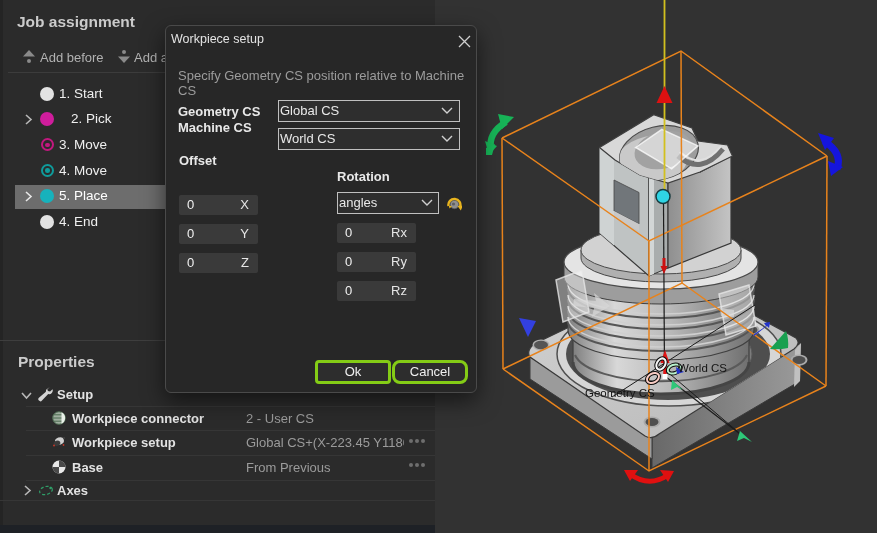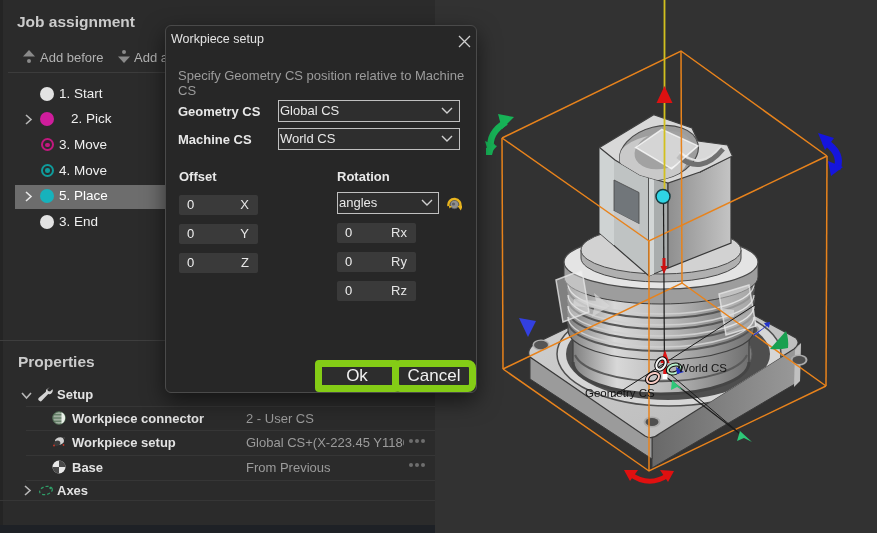--- a/index.html
+++ b/index.html
@@ -20,22 +20,22 @@
   #dlg{left:165px;top:25px;width:310px;height:366px;background:#272727;
        border:1px solid #4a4a4a;border-radius:6px;
        box-shadow:0 8px 22px rgba(0,0,0,0.55);}
   .dlbl{font-size:13px;font-weight:bold;color:#e8e8e8;}
   .dsel{background:#2e2e2e;border:1px solid #c0c0c0;color:#e9e9e9;
         font-size:13px;line-height:20px;padding-left:1px;}
   .dinp{background:#3a3a3a;border-radius:2px;color:#f0f0f0;font-size:13px;
         height:20px;line-height:20px;}
   .dinp .fl{position:absolute;left:8px;top:0;}
   .dinp .fr{position:absolute;right:9px;top:0;color:#e6e6e6;}
-  .dbtn{background:#2d2d2d;border:7px solid #84cc16;border-radius:4px;
-        color:#f0f0f0;font-size:17px;text-align:center;line-height:18px;}
+  .dbtn{background:#2d2d2d;border:3px solid #84cc16;border-radius:4px;
+        color:#f0f0f0;font-size:13px;text-align:center;line-height:18px;}
 </style>
 </head>
 <body>
 <div id="app">
 
   <svg class="abs" style="left:435px;top:0" width="442" height="533" viewBox="435 0 442 533">
     <rect x="435" y="0" width="442" height="533" fill="#323232"></rect>
     <g id="scene">
       <defs>
         <linearGradient id="cyl" x1="0" y1="0" x2="1" y2="0">
@@ -251,21 +251,21 @@
     <div class="abs treerow" style="left:59px;top:131.9px;text-align:right;">3. Move</div>
 
     <div class="abs ring" style="left:40.6px;top:163.7px;border:2.4px solid #0f9b9b;"></div>
     <div class="abs" style="left:45.25px;top:168.35px;width:4.5px;height:4.5px;border-radius:50%;background:#0f9b9b"></div>
     <div class="abs treerow" style="left:59px;top:157.6px;">4. Move</div>
 
     <div class="abs dot" style="left:40px;top:189.3px;background:#17b2bc"></div>
     <div class="abs treerow" style="left:59px;top:183.3px;color:#fff">5. Place</div>
 
     <div class="abs dot" style="left:40px;top:215px;background:#e2e2e2"></div>
-    <div class="abs treerow" style="left:59px;top:209px;">3. End</div>
+    <div class="abs treerow" style="left:59px;top:209px;">4. End</div>
 
     <div class="abs hdr" style="left:18px;top:353px;">Properties</div>
 
     <svg class="abs" style="left:21px;top:391px" width="11" height="9">
         <polyline points="1,2 5.5,7 10,2" fill="none" stroke="#b8b8b8" stroke-width="1.6"></polyline>
       </svg>
     <svg class="abs" style="left:37px;top:387px" width="16" height="15" viewBox="0 0 16 15">
       <path d="M12.6,0.8 a3.6,3.6 0 0 0 -3.7,4.0 L2.2,10.6 a2.0,2.0 0 1 0 2.8,2.8 L11.2,7 a3.6,3.6 0 0 0 4.3,-4.8 l-2.4,2.4 -2.2,-0.7 -0.7,-2.2 z" fill="#d4d4d4"></path>
     </svg>
     <div class="abs plabel" style="left:57px;top:387px;">Setup</div>
@@ -329,28 +329,28 @@
       <path d="M1,1 L12,12 M12,1 L1,12" stroke="#cfcfcf" stroke-width="1.3"></path>
     </svg>
     <div class="abs" style="left:12px;top:42px;font-size:13px;color:#9c9c9c;">Specify Geometry CS position relative to Machine CS</div>
 
     <div class="abs dlbl" style="left:12px;top:78px;">Geometry CS</div>
     <div class="abs dsel" style="left:112px;top:74px;width:179px;height:20px;">Global CS
       <svg class="abs" style="right:6px;top:6px" width="12" height="8">
           <polyline points="1,1 6,6 11,1" fill="none" stroke="#d0d0d0" stroke-width="1.4"></polyline>
         </svg>
     </div>
-    <div class="abs dlbl" style="left:12px;top:106px;">Machine CS</div>
+    <div class="abs dlbl" style="left:12px;top:94px;">Machine CS</div>
     <div class="abs dsel" style="left:112px;top:102px;width:179px;height:20px;">World CS
       <svg class="abs" style="right:6px;top:6px" width="12" height="8">
           <polyline points="1,1 6,6 11,1" fill="none" stroke="#d0d0d0" stroke-width="1.4"></polyline>
         </svg>
     </div>
 
-    <div class="abs dlbl" style="left:13px;top:143px;">Offset</div>
+    <div class="abs dlbl" style="left:13px;top:127px;">Offset</div>
     <div class="abs dlbl" style="left:171px;top:143px;">Rotation</div>
 
     <div class="abs dinp" style="left:13px;top:169px;width:79px;">
         <span class="fl">0</span>
         <span class="fr">X</span>
       </div>
     <div class="abs dinp" style="left:13px;top:198px;width:79px;">
         <span class="fl">0</span>
         <span class="fr">Y</span>
       </div>

